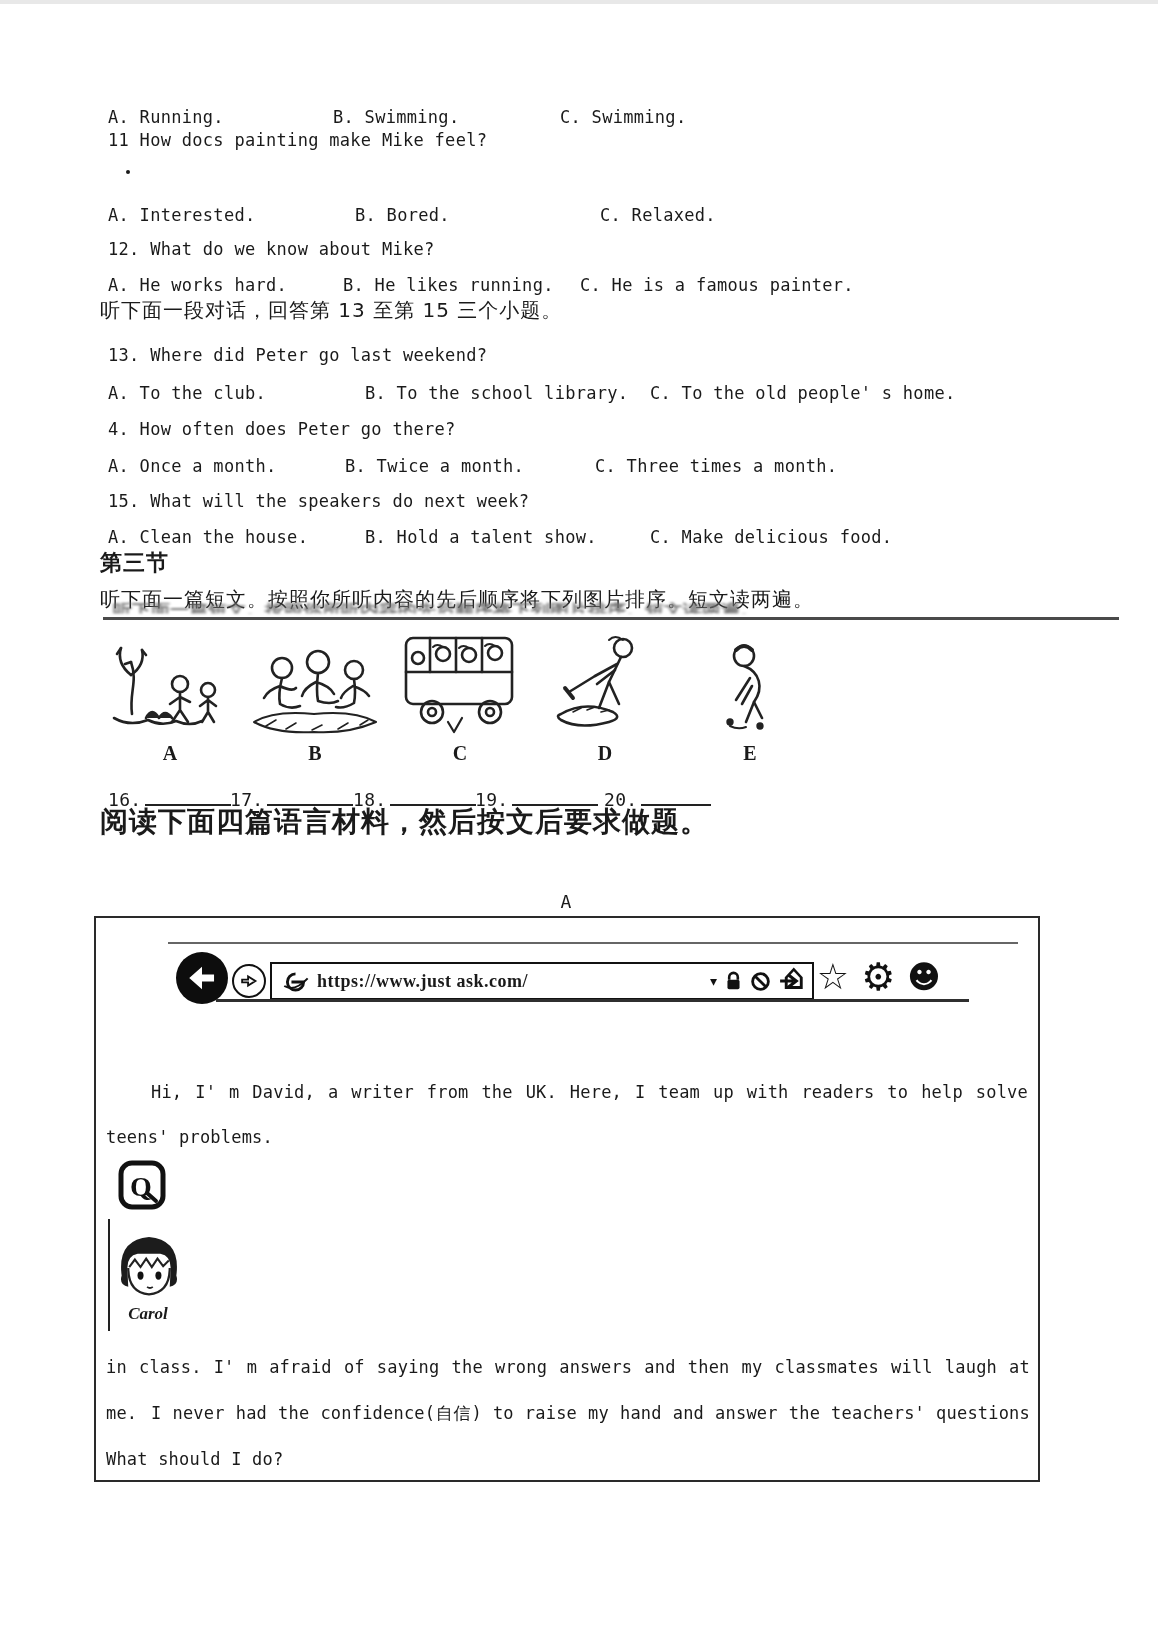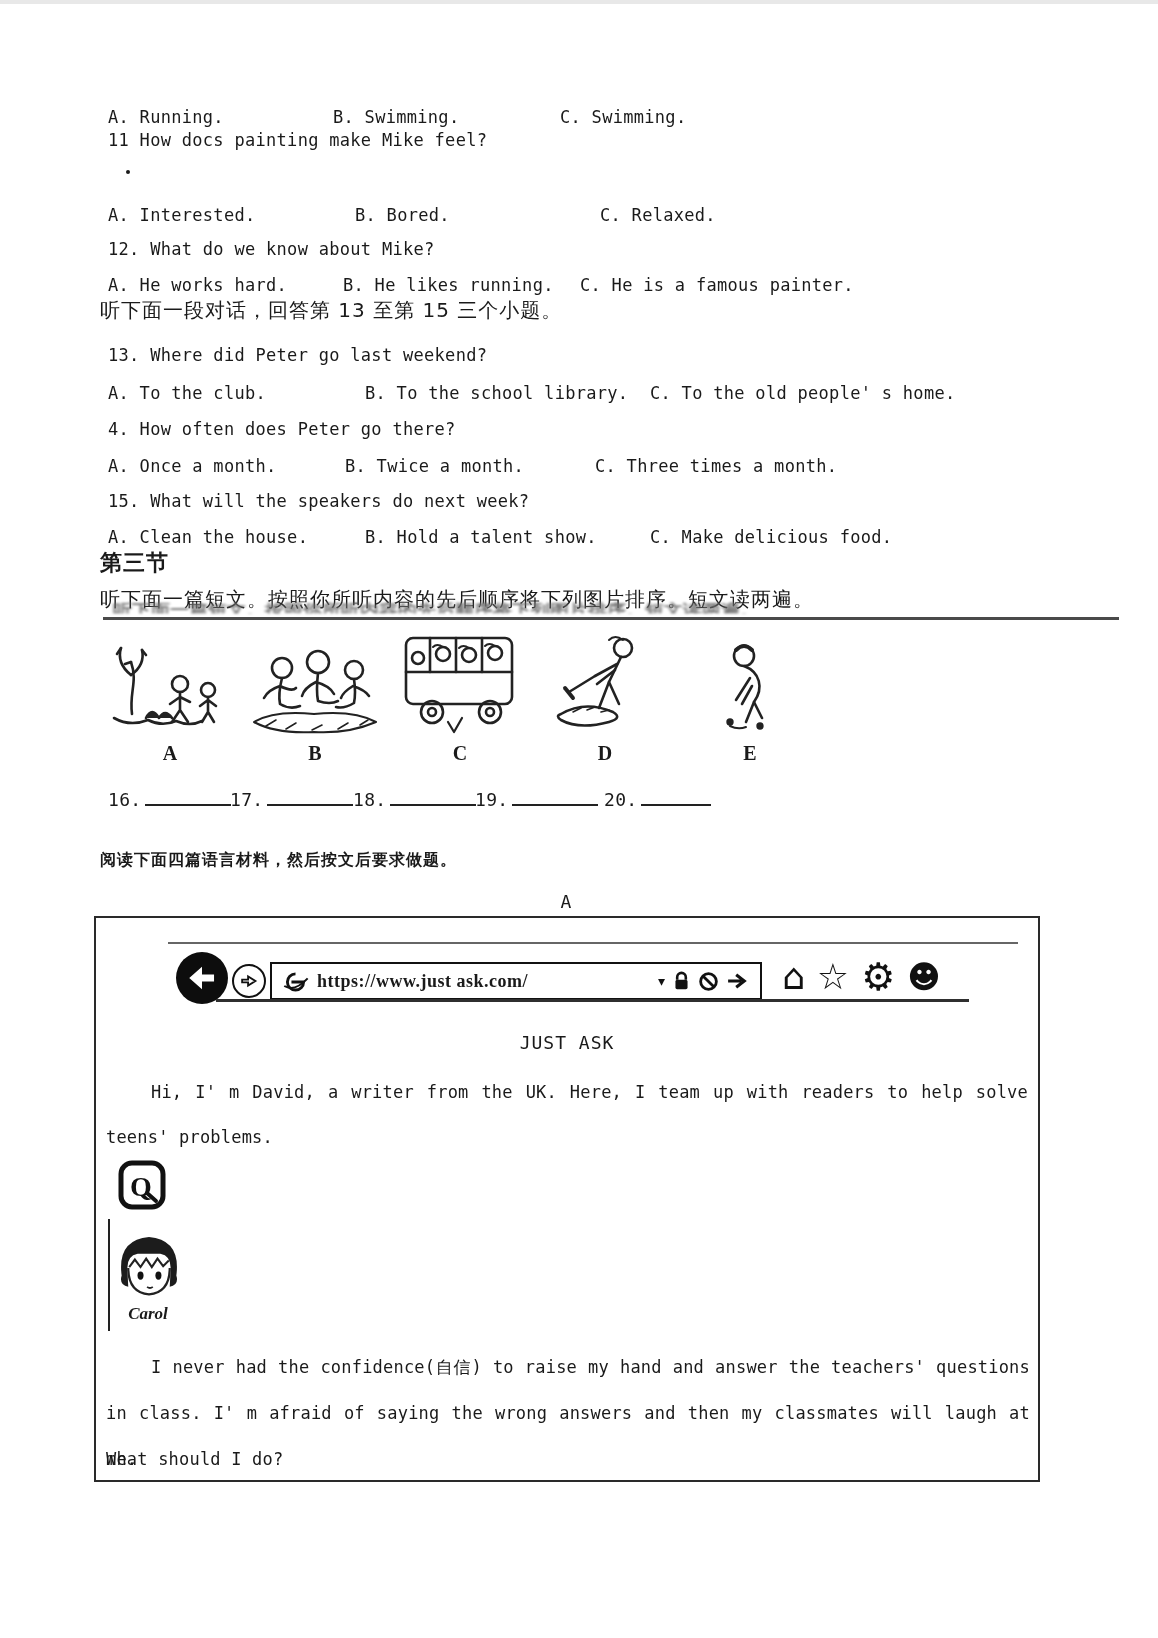--- a/index.html
+++ b/index.html
@@ -26,21 +26,21 @@
   .blankpair{position:absolute;top:0;font-size:18px;}
   .blank{display:inline-block;border-bottom:2px solid #222;height:15px;vertical-align:baseline;margin-left:4px;}
 
   
   #frame{position:absolute;left:94px;top:912px;width:942px;height:562px;border:2px solid #2a2a2a;background:#fff;}
   .topline{position:absolute;left:72px;top:24px;width:850px;height:2px;background:#666;}
   .backbtn{position:absolute;left:80px;top:34px;width:52px;height:52px;border-radius:50%;background:#0d0d0d;
            display:flex;align-items:center;justify-content:center;}
   .fwdbtn{position:absolute;left:136px;top:46px;width:30px;height:30px;border:2.5px solid #111;border-radius:50%;
           display:flex;align-items:center;justify-content:center;}
-  .urlfield{position:absolute;left:174px;top:44px;width:492px;height:38px;border:2px solid #111;background:#fff;
+  .urlfield{position:absolute;left:174px;top:44px;width:544px;height:38px;border:2px solid #111;background:#fff;
             display:flex;align-items:center;padding:0 10px;box-sizing:border-box;}
   .urltext{font-family:"Liberation Serif","DejaVu Serif",serif;font-weight:bold;font-size:18px;letter-spacing:.5px;margin-left:8px;}
   .fieldicons{margin-left:auto;display:flex;align-items:center;gap:7px;}
   .caret{font-family:"DejaVu Sans",sans-serif;font-size:14px;line-height:14px;color:#111;}
   .tbicons{position:absolute;left:686px;top:38px;display:flex;align-items:center;gap:12px;
            font-family:"DejaVu Sans",sans-serif;color:#111;}
   .tbicons span{display:inline-block;text-align:center;}
   .underrule{position:absolute;left:120px;top:81px;width:753px;height:3px;background:#2f2f2f;}
   .sitetitle{position:absolute;left:0;top:114px;width:100%;text-align:center;font-size:18px;letter-spacing:1px;}
   .ptext{position:absolute;font-size:17px;letter-spacing:.2px;overflow:hidden;}
@@ -192,21 +192,21 @@
   </div>
 
   <div class="row" style="top:785px;left:0;width:1158px;">
     <span class="blankpair" style="left:108px"><span>16.</span><span class="blank" style="width:86px"></span></span>
     <span class="blankpair" style="left:230px"><span>17.</span><span class="blank" style="width:86px"></span></span>
     <span class="blankpair" style="left:353px"><span>18.</span><span class="blank" style="width:86px"></span></span>
     <span class="blankpair" style="left:475px"><span>19.</span><span class="blank" style="width:86px"></span></span>
     <span class="blankpair" style="left:604px"><span>20.</span><span class="blank" style="width:70px"></span></span>
   </div>
 
-  <div class="row cnb" style="top:846px;left:100px;font-size:16px;">阅读下面四篇语言材料，然后按文后要求做题。</div>
+  <div class="row cnb" style="top:808px;left:100px;font-size:28px;">阅读下面四篇语言材料，然后按文后要求做题。</div>
   <div class="row" style="top:888px;left:0;width:1132px;text-align:center;font-size:18px;">A</div>
 
   <div id="frame">
     <div class="topline"></div>
 
     <div class="backbtn">
       <svg width="34" height="34" viewBox="0 0 24 24">
         <path d="M12 4 L3 12 l9 8 v-5.5 h8.5 v-5 H12 z" fill="#ffffff"></path>
       </svg>
     </div>
@@ -240,21 +240,20 @@
 
     <div class="tbicons">
       <span style="font-size:36px;line-height:42px;">⌂</span>
       <span style="font-size:36px;line-height:42px;">☆</span>
       <span style="font-size:38px;line-height:42px;">⚙</span>
       <span style="font-size:32px;line-height:42px;">☻</span>
     </div>
 
     <div class="underrule"></div>
 
-    <div class="sitetitle">JUST ASK</div>
 
     <div class="ptext" style="left:10px;top:152px;width:922px;">
       <div class="jline indent">Hi,  I' m  David,  a  writer  from  the  UK.  Here,  I  team  up  with  readers  to  help  solve</div>
       <div class="nline">teens'  problems.</div>
     </div>
 
     <div class="qicon">
       <svg width="48" height="52" viewBox="0 0 48 52">
         <rect x="3" y="4" width="42" height="44" rx="11" fill="none" stroke="#111" stroke-width="5"></rect>
         <text x="23" y="37" font-size="28" font-weight="bold" text-anchor="middle" font-family="'Liberation Serif','DejaVu Serif',serif" fill="#111">Q</text>
@@ -270,19 +269,19 @@
         <path d="M13 38 Q13 64 35 66 Q57 64 57 38" fill="none" stroke="#222" stroke-width="2.4"></path>
         <path d="M14 37 L20 29 L26 37 L32 28 L38 37 L44 28 L50 36 L56 30" fill="none" stroke="#222" stroke-width="2.2"></path>
         <ellipse cx="26" cy="46" rx="3.2" ry="4.4" fill="#111"></ellipse>
         <ellipse cx="45" cy="46" rx="3.2" ry="4.4" fill="#111"></ellipse>
         <path d="M33 58 q3 2.5 6 0" fill="none" stroke="#222" stroke-width="2"></path>
       </svg>
     </div>
     <div class="carolname">Carol</div>
 
     <div class="ptext" style="left:10px;top:426px;width:924px;">
+      <div class="jline" style="line-height:46px;height:46px;">in class. I' m afraid of saying the wrong answers and then my classmates will laugh at me.</div>
       <div class="jline indent" style="line-height:46px;height:46px;">I never had the confidence(自信) to raise my hand and answer the teachers'  questions</div>
-      <div class="jline" style="line-height:46px;height:46px;">in class. I' m afraid of saying the wrong answers and then my classmates will laugh at me.</div>
       <div class="nline" style="line-height:46px;height:46px;">What should I do?</div>
     </div>
   </div>
 
 </div>
 
 </body></html>

